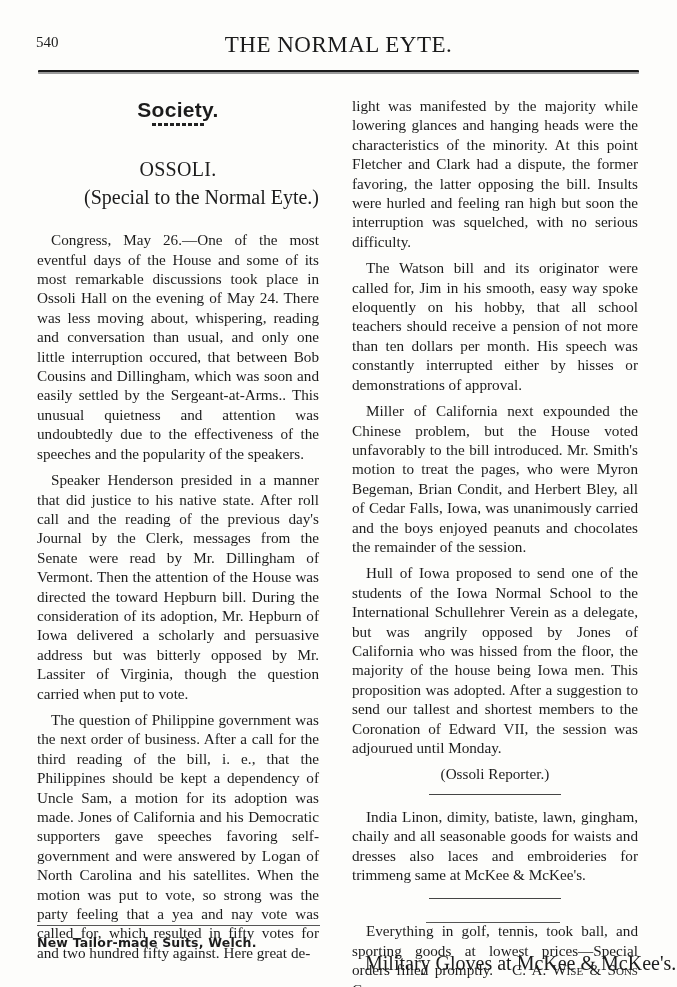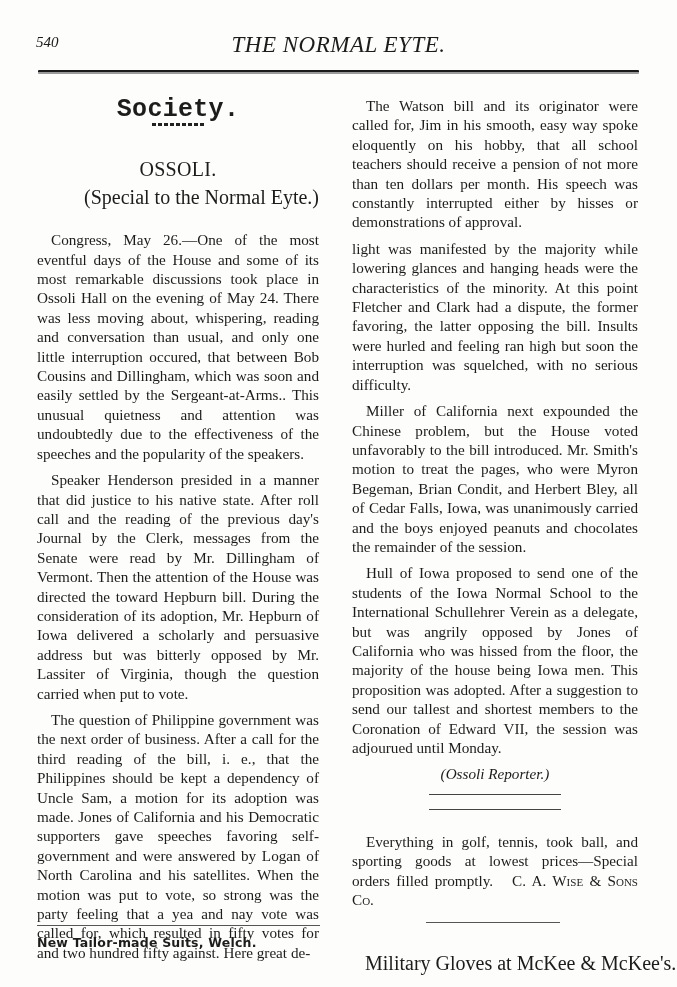--- a/index.html
+++ b/index.html
@@ -3,44 +3,44 @@
 <meta charset="utf-8">
 <style>
   html, body { margin: 0; padding: 0; }
   body {
     width: 677px; height: 987px; overflow: hidden;
     background: #fdfdfb;
     font-family: "Liberation Serif", "DejaVu Serif", serif;
     color: #1c1c1c;
     position: relative;
   }
-  .page-header { position: absolute; left: 36px; right: 36px; top: 30px; height: 24px; font-style: italic; }
+  .page-header { position: absolute; left: 36px; right: 36px; top: 30px; height: 24px; }
   .page-number { position: absolute; left: 0; top: 4px; font-size: 15px; }
   .running-title { position: absolute; left: 0; right: 0; text-align: center; top: 2px; font-size: 23px; letter-spacing: 0.5px; }
   .header-rule {
     position: absolute; left: 38px; right: 38px; top: 70px; height: 4px;
     background: linear-gradient(#1a1a1a 0 55%, #9a9a9a 55% 100%);
     border-radius: 1px;
   }
   .col { position: absolute; top: 96px; font-size: 15.2px; line-height: 19.4px; text-align: justify; }
   .col-left { left: 37px; width: 282px; }
   .col-right { left: 352px; width: 286px; top: 96px; }
   .col p { margin: 0 0 7px 0; text-indent: 14px; hyphens: none; }
   .section-title {
-    font-family: Liberation Mono, monospace;
-    font-weight: bold; font-size: 25px; text-align: center;
+    font-family: Liberation Sans, sans-serif;
+    font-weight: bold; font-size: 21px; text-align: center;
     margin: 4px 0 2px 0; letter-spacing: 0.3px;
   }
   .ornament {
     width: 52px; height: 3px; margin: 4px auto 0 auto;
     background: repeating-linear-gradient(90deg, #222 0 4px, transparent 4px 6px);
   }
   .subhead { text-align: center; margin: 34px 0 8px 0; font-size: 20px; letter-spacing: 0.3px; }
   .special { text-align: right; margin: 0 0 23px 0; font-size: 20px; }
-  .reporter { text-align: center; margin: 4px 0 0 0; font-style: italic; }
+  .reporter { text-align: center; margin: 4px 0 0 0; }
   .short-rule { width: 132px; height: 1px; background: #444; margin: 10px auto 12px auto; }
   .bottom-rule-left { position: absolute; left: 37px; top: 925px; width: 283px; height: 1px; background: #555; }
   .bottom-rule-right { position: absolute; left: 426px; top: 922px; width: 134px; height: 1px; background: #555; }
   .ad-left {
     position: absolute; left: 37px; top: 935px;
     font-family: "DejaVu Sans", "Liberation Sans", sans-serif; font-weight: bold; font-size: 12.5px; letter-spacing: 0.2px;
   }
   .ad-right { position: absolute; left: 365px; top: 952px; font-size: 20px; }
   .smallcaps { font-variant: small-caps; }
   .ad-block p { text-indent: 14px; }
@@ -58,26 +58,29 @@
   <div class="section-title">Society.</div>
   <div class="ornament"></div>
   <div class="subhead">OSSOLI.</div>
   <div class="special">(Special to the Normal Eyte.)</div>
   <p>Congress, May 26.—One of the most eventful days of the House and some of its most remarkable discussions took place in Ossoli Hall on the evening of May 24. There was less moving about, whispering, reading and conversation than usual, and only one little interruption occured, that between Bob Cousins and Dillingham, which was soon and easily settled by the Sergeant-at-Arms.. This unusual quietness and attention was undoubtedly due to the effectiveness of the speeches and the popularity of the speakers.</p>
   <p>Speaker Henderson presided in a manner that did justice to his native state. After roll call and the reading of the previous day's Journal by the Clerk, messages from the Senate were read by Mr. Dillingham of Vermont. Then the attention of the House was directed the toward Hepburn bill. During the consideration of its adoption, Mr. Hepburn of Iowa delivered a scholarly and persuasive address but was bitterly opposed by Mr. Lassiter of Virginia, though the question carried when put to vote.</p>
   <p>The question of Philippine government was the next order of business. After a call for the third reading of the bill, i. e., that the Philippines should be kept a dependency of Uncle Sam, a motion for its adoption was made. Jones of California and his Democratic supporters gave speeches favoring self-government and were answered by Logan of North Carolina and his satellites. When the motion was put to vote, so strong was the party feeling that a yea and nay vote was called for, which resulted in fifty votes for and two hundred fifty against. Here great de-</p>
 </div>
 
 <div class="col col-right">
+  <p style="text-indent:0">light was manifested by the majority while lowering glances and hanging heads were the characteristics of the minority. At this point Fletcher and Clark had a dispute, the former favoring, the latter opposing the bill. Insults were hurled and feeling ran high but soon the interruption was squelched, with no serious difficulty.</p>
   <p>The Watson bill and its originator were called for, Jim in his smooth, easy way spoke eloquently on his hobby, that all school teachers should receive a pension of not more than ten dollars per month. His speech was constantly interrupted either by hisses or demonstrations of approval.</p>
-  <p style="text-indent:0">light was manifested by the majority while lowering glances and hanging heads were the characteristics of the minority. At this point Fletcher and Clark had a dispute, the former favoring, the latter opposing the bill. Insults were hurled and feeling ran high but soon the interruption was squelched, with no serious difficulty.</p>
   <p>Miller of California next expounded the Chinese problem, but the House voted unfavorably to the bill introduced. Mr. Smith's motion to treat the pages, who were Myron Begeman, Brian Condit, and Herbert Bley, all of Cedar Falls, Iowa, was unanimously carried and the boys enjoyed peanuts and chocolates the remainder of the session.</p>
   <p>Hull of Iowa proposed to send one of the students of the Iowa Normal School to the International Schullehrer Verein as a delegate, but was angrily opposed by Jones of California who was hissed from the floor, the majority of the house being Iowa men. This proposition was adopted. After a suggestion to send our tallest and shortest members to the Coronation of Edward VII, the session was adjourued until Monday.</p>
   <div class="reporter">(Ossoli Reporter.)</div>
   <div class="short-rule"></div>
+  <div class="ad-block">
+    <p>India Linon, dimity, batiste, lawn, gingham, chaily and all seasonable goods for waists and dresses also laces and embroideries for trimmeng same at McKee &amp; McKee's.</p>
+  </div>
   <div class="short-rule" style="margin-top:14px;margin-bottom:22px"></div>
   <div class="ad-block">
     <p><span>Everything in golf, tennis, took ball, and sporting goods at lowest prices—Special orders filled promptly.</span>&nbsp;&nbsp; <span class="smallcaps">C. A. Wise &amp; Sons Co.</span></p>
   </div>
 </div>
 
 <div class="bottom-rule-left"></div>
 <div class="bottom-rule-right"></div>
 <div class="ad-left">New Tailor-made Suits, Welch.</div>
 <div class="ad-right">Military Gloves at McKee &amp; McKee's.</div>

